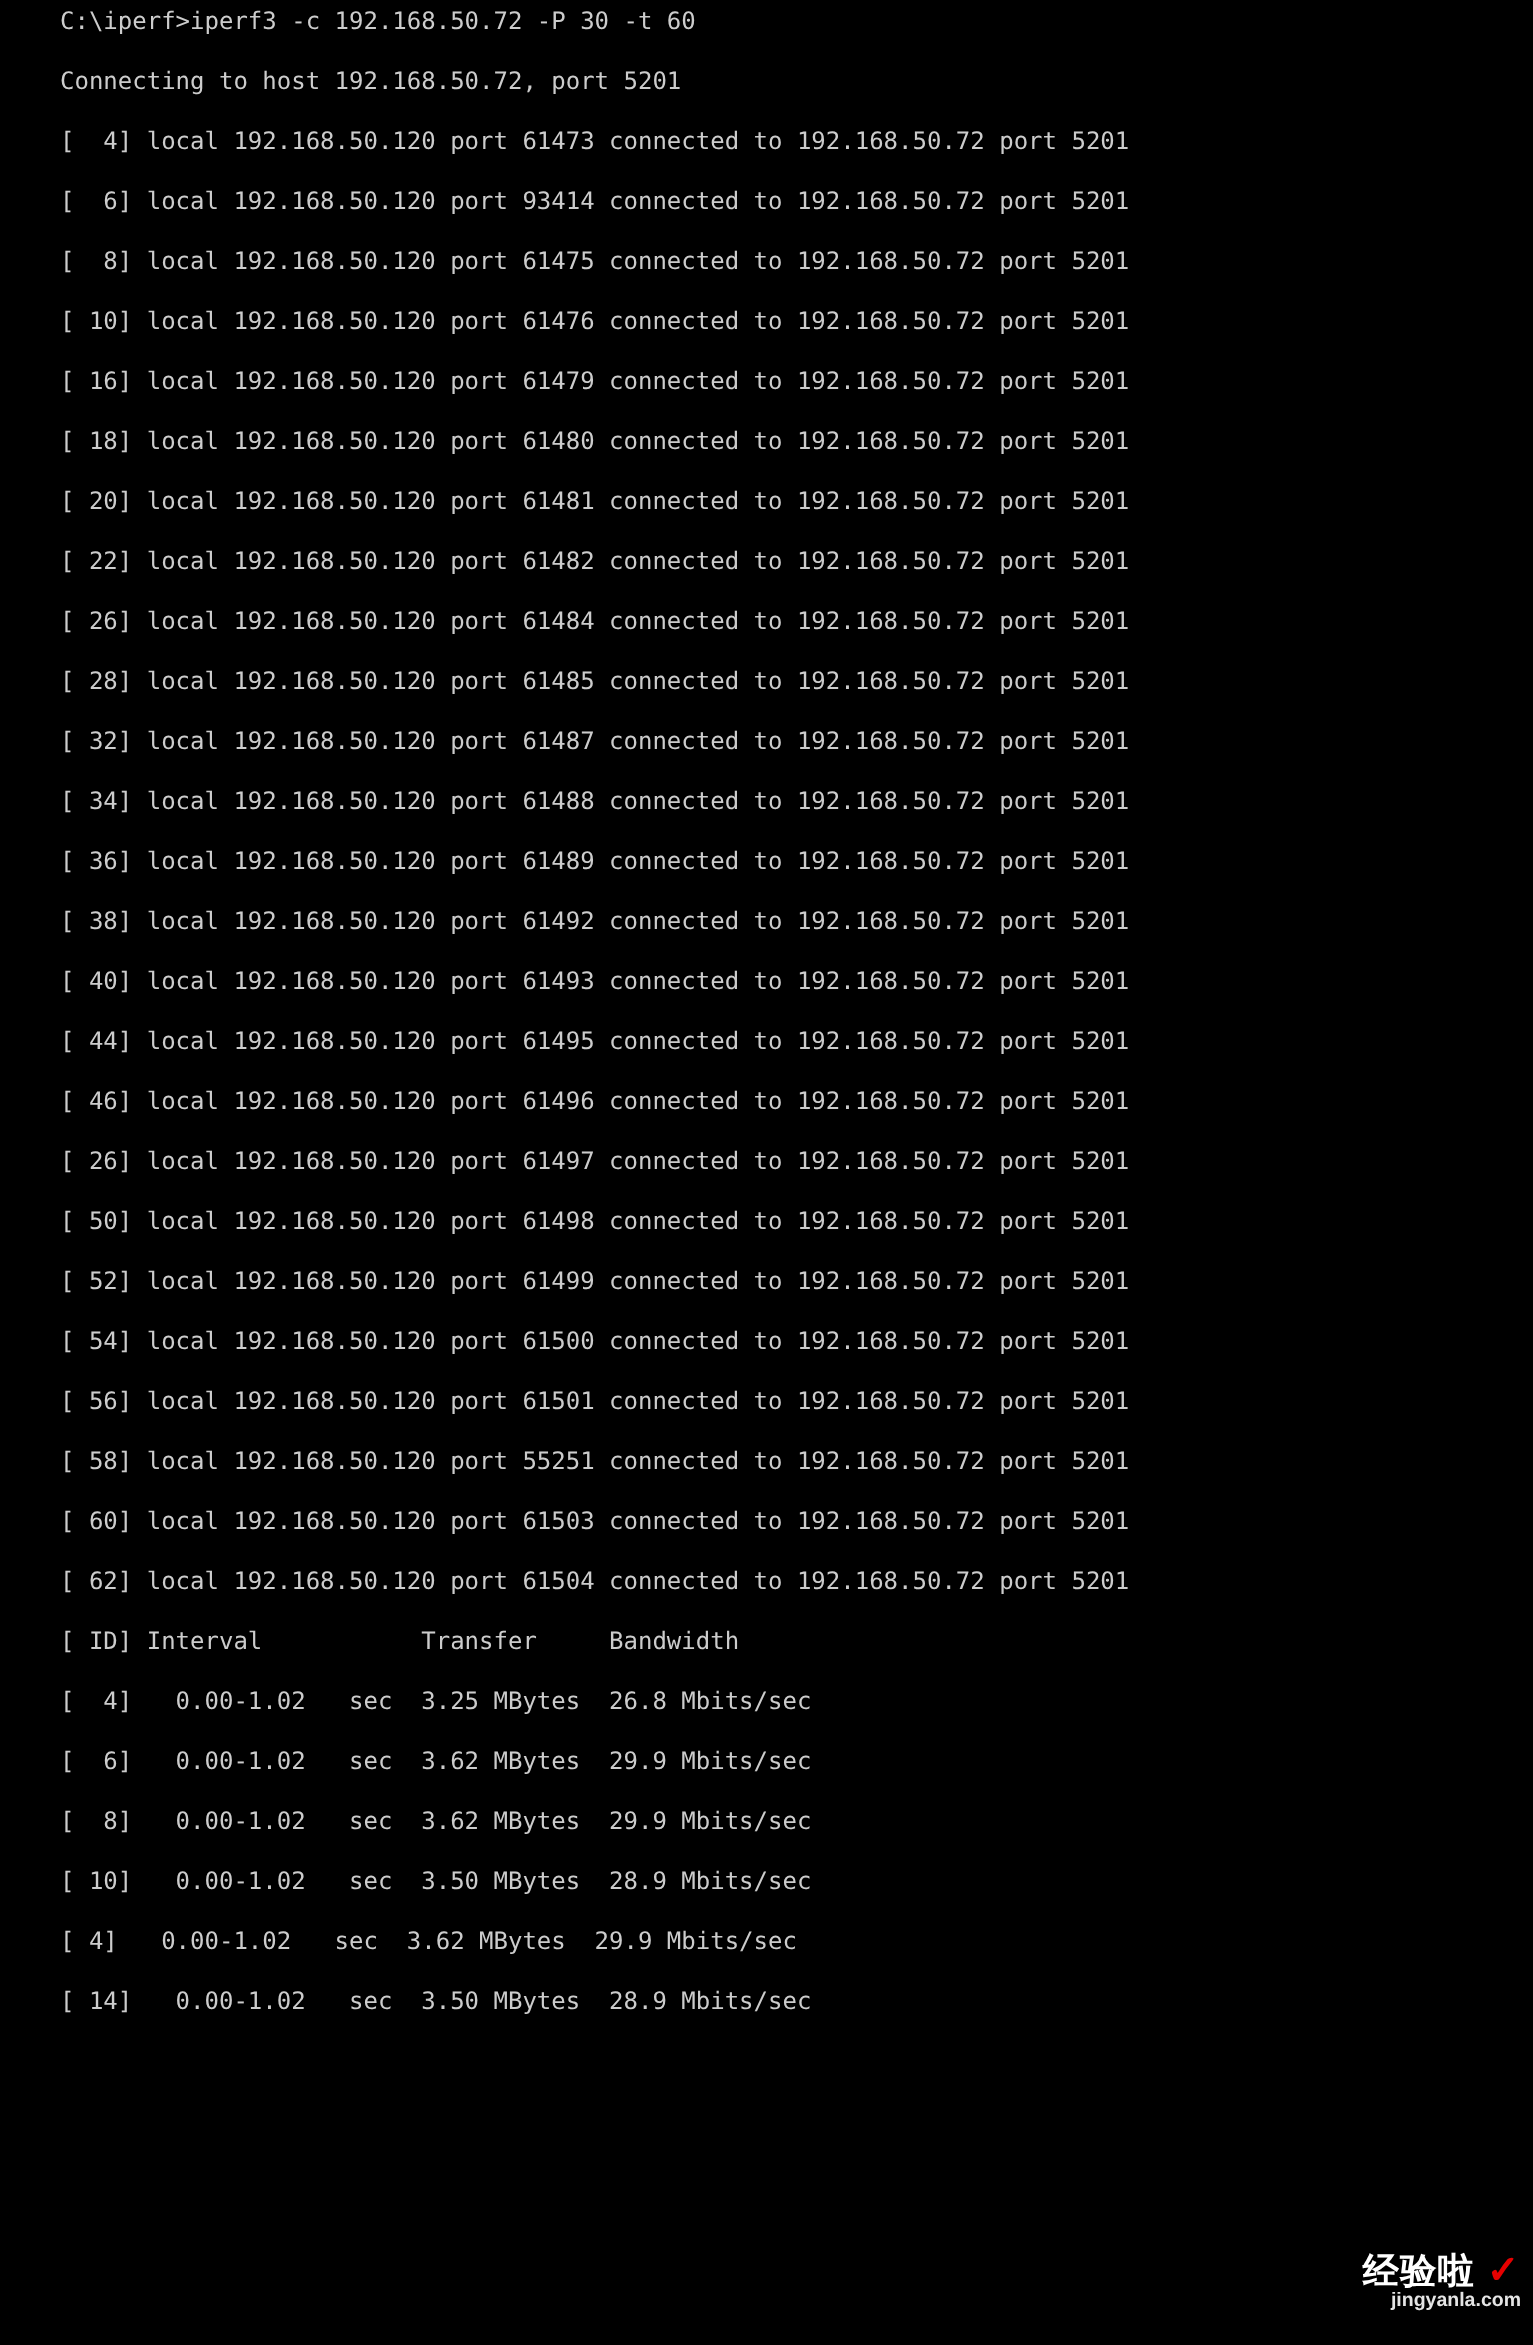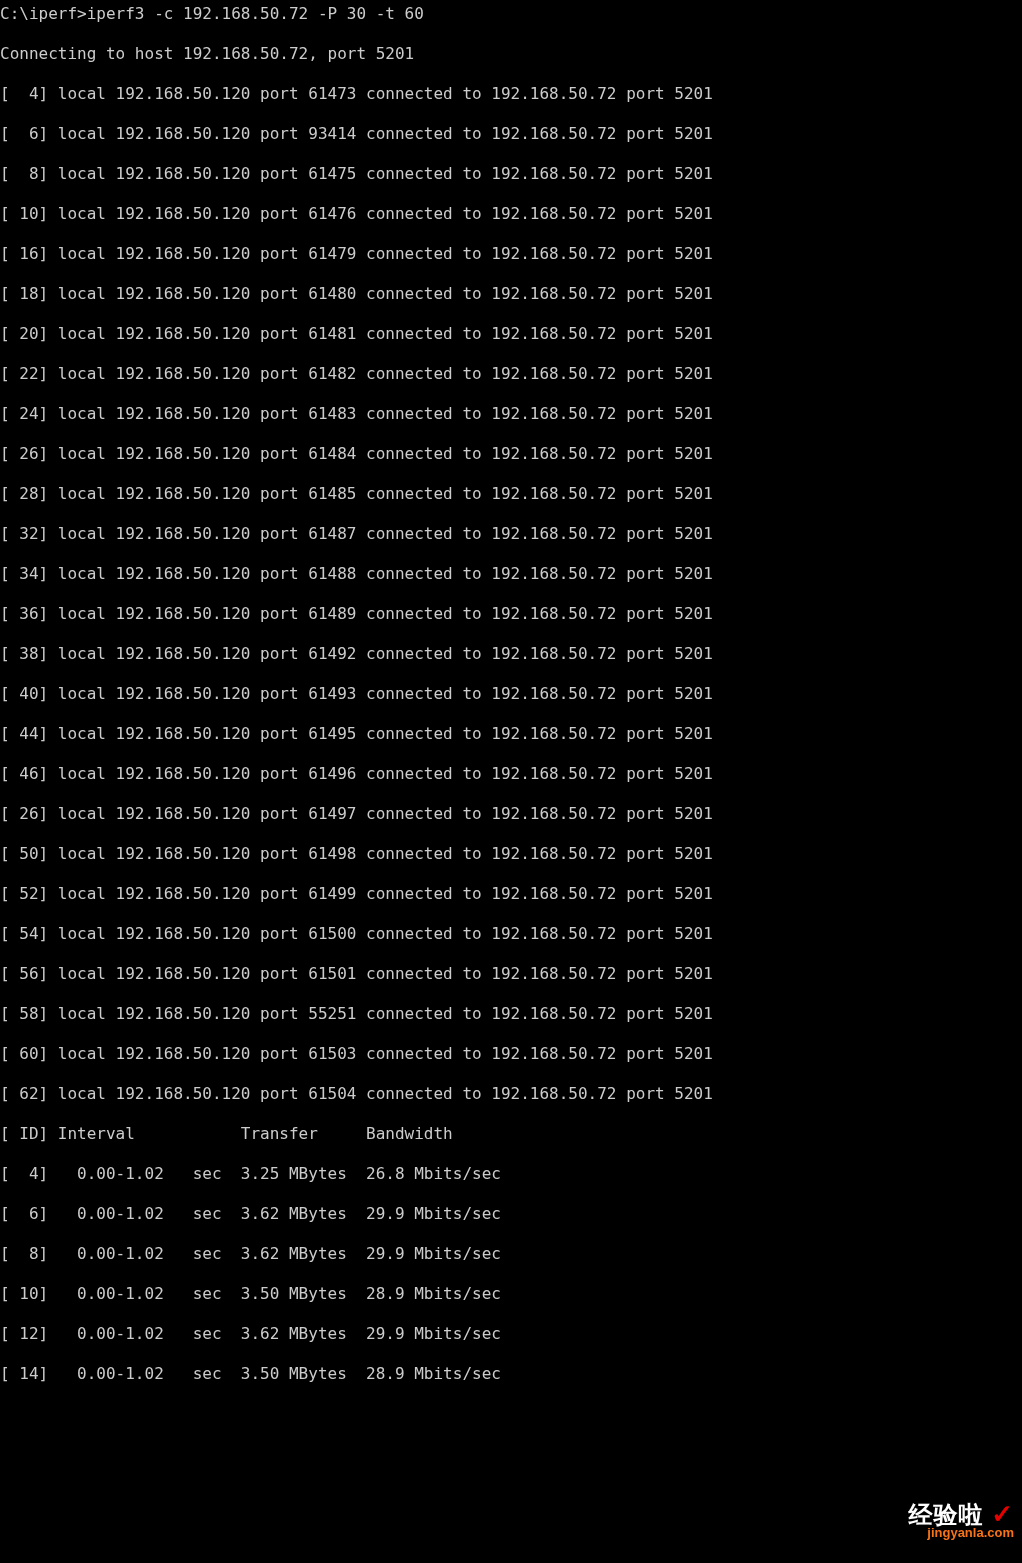--- a/index.html
+++ b/index.html
@@ -13,21 +13,21 @@
     width: 1022px;
     height: 1563px;
     overflow: hidden;
     position: relative;
   }
   pre {
     margin: 0;
     padding: 4px 0 0 0;
     white-space: pre;
   }
-  .line { display: block; }
+  .line { display: block; margin-left: 40px; }
   .watermark {
     position: absolute;
     right: 8px;
     bottom: 20px;
     text-align: right;
     font-family: Arial, sans-serif;
     color: #fff;
     user-select: none;
   }
   .watermark .brand {
@@ -35,38 +35,37 @@
     font-weight: bold;
     letter-spacing: 1px;
   }
   .watermark .brand .check {
     color: #e60000;
     font-size: 26px;
   }
   .watermark .url {
     font-size: 13px;
     font-weight: bold;
-    color: #f97316;
+    color: #e5e5e5;
     margin-top: -2px;
   }
 </style>
 </head>
 <body>
 
 <pre id="terminal"><span class="line">C:\iperf&gt;iperf3 -c 192.168.50.72 -P 30 -t 60</span>
 <span class="line">Connecting to host 192.168.50.72, port 5201</span>
 <span class="line">[  4] local 192.168.50.120 port 61473 connected to 192.168.50.72 port 5201</span>
 <span class="line">[  6] local 192.168.50.120 port 93414 connected to 192.168.50.72 port 5201</span>
 <span class="line">[  8] local 192.168.50.120 port 61475 connected to 192.168.50.72 port 5201</span>
 <span class="line">[ 10] local 192.168.50.120 port 61476 connected to 192.168.50.72 port 5201</span>
 <span class="line">[ 16] local 192.168.50.120 port 61479 connected to 192.168.50.72 port 5201</span>
 <span class="line">[ 18] local 192.168.50.120 port 61480 connected to 192.168.50.72 port 5201</span>
 <span class="line">[ 20] local 192.168.50.120 port 61481 connected to 192.168.50.72 port 5201</span>
 <span class="line">[ 22] local 192.168.50.120 port 61482 connected to 192.168.50.72 port 5201</span>
-<span class="line">[ 24] local 192.168.50.120 port 61483 connected to 192.168.50.72 port 5201</span>
 <span class="line">[ 26] local 192.168.50.120 port 61484 connected to 192.168.50.72 port 5201</span>
 <span class="line">[ 28] local 192.168.50.120 port 61485 connected to 192.168.50.72 port 5201</span>
 <span class="line">[ 32] local 192.168.50.120 port 61487 connected to 192.168.50.72 port 5201</span>
 <span class="line">[ 34] local 192.168.50.120 port 61488 connected to 192.168.50.72 port 5201</span>
 <span class="line">[ 36] local 192.168.50.120 port 61489 connected to 192.168.50.72 port 5201</span>
 <span class="line">[ 38] local 192.168.50.120 port 61492 connected to 192.168.50.72 port 5201</span>
 <span class="line">[ 40] local 192.168.50.120 port 61493 connected to 192.168.50.72 port 5201</span>
 <span class="line">[ 44] local 192.168.50.120 port 61495 connected to 192.168.50.72 port 5201</span>
 <span class="line">[ 46] local 192.168.50.120 port 61496 connected to 192.168.50.72 port 5201</span>
 <span class="line">[ 26] local 192.168.50.120 port 61497 connected to 192.168.50.72 port 5201</span>
@@ -75,21 +74,21 @@
 <span class="line">[ 54] local 192.168.50.120 port 61500 connected to 192.168.50.72 port 5201</span>
 <span class="line">[ 56] local 192.168.50.120 port 61501 connected to 192.168.50.72 port 5201</span>
 <span class="line">[ 58] local 192.168.50.120 port 55251 connected to 192.168.50.72 port 5201</span>
 <span class="line">[ 60] local 192.168.50.120 port 61503 connected to 192.168.50.72 port 5201</span>
 <span class="line">[ 62] local 192.168.50.120 port 61504 connected to 192.168.50.72 port 5201</span>
 <span class="line">[ ID] Interval           Transfer     Bandwidth</span>
 <span class="line">[  4]   0.00-1.02   sec  3.25 MBytes  26.8 Mbits/sec</span>
 <span class="line">[  6]   0.00-1.02   sec  3.62 MBytes  29.9 Mbits/sec</span>
 <span class="line">[  8]   0.00-1.02   sec  3.62 MBytes  29.9 Mbits/sec</span>
 <span class="line">[ 10]   0.00-1.02   sec  3.50 MBytes  28.9 Mbits/sec</span>
-<span class="line">[ 12]   0.00-1.02   sec  3.62 MBytes  29.9 Mbits/sec</span>
+<span class="line">[ 4]   0.00-1.02   sec  3.62 MBytes  29.9 Mbits/sec</span>
 <span class="line">[ 14]   0.00-1.02   sec  3.50 MBytes  28.9 Mbits/sec</span>
 
 
 
 
 
 
 
 
 

